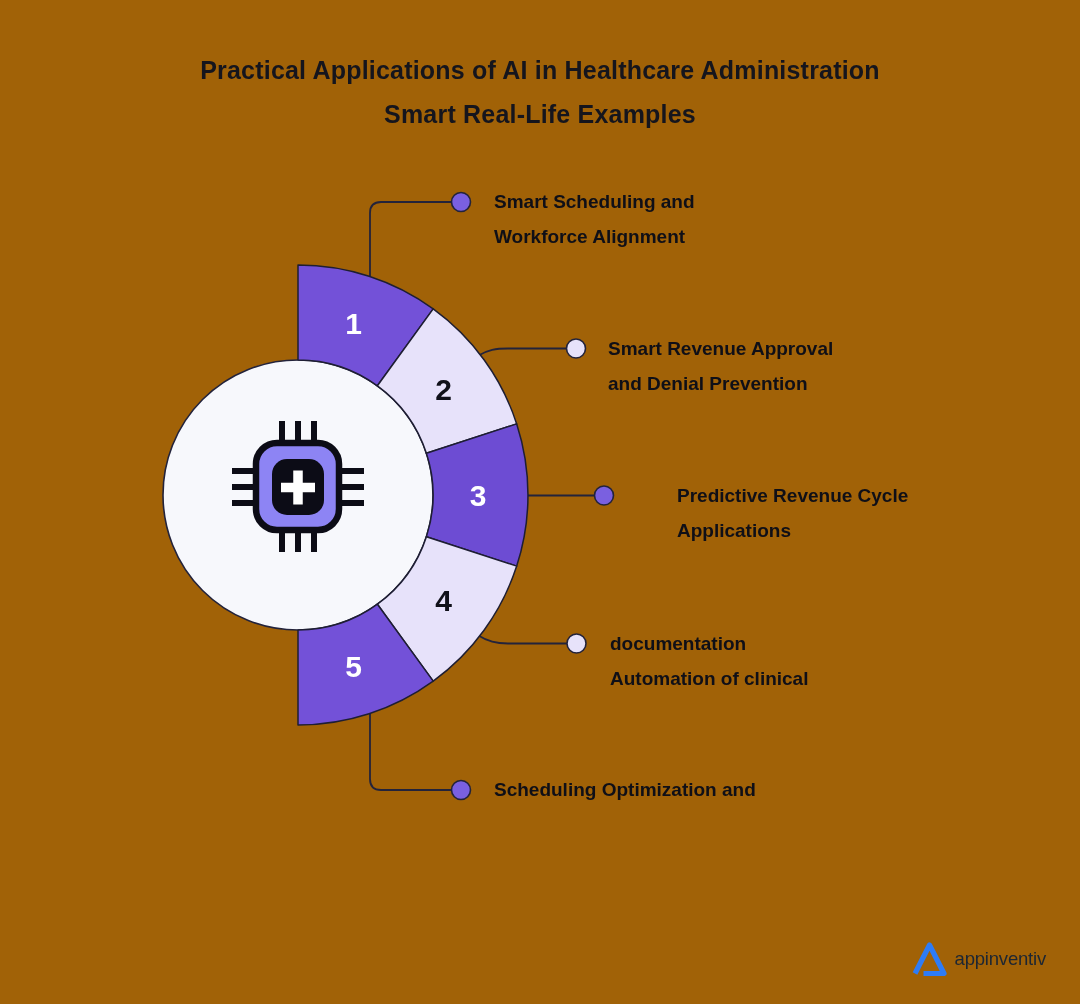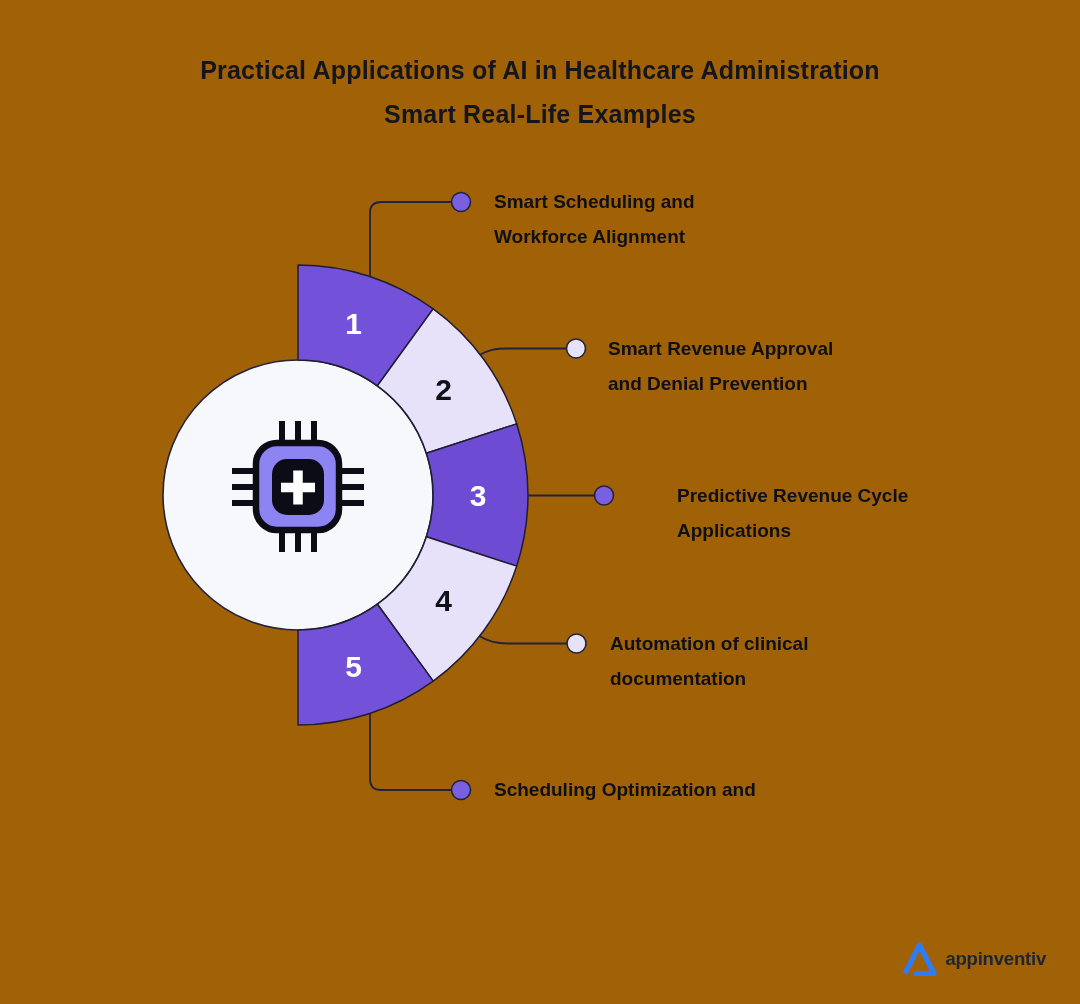--- a/index.html
+++ b/index.html
@@ -43,21 +43,21 @@
   .logo {
     position: absolute;
     right: 34px;
     bottom: 26px;
     display: flex;
     align-items: center;
     gap: 6px;
   }
   .logo-text {
     font-size: 18.5px;
-    font-weight: 700;
+    font-weight: 400;
     color: #1c2633;
     letter-spacing: -0.2px;
   }
   .seg-number {
     font-size: 30px;
     font-weight: 700;
     font-family: "Liberation Sans", sans-serif;
   }
 </style>
 </head>
@@ -119,22 +119,22 @@
   </div>
   <div class="item-label item-label-2">
     <div>Smart Revenue Approval</div>
     <div>and Denial Prevention</div>
   </div>
   <div class="item-label item-label-3">
     <div>Predictive Revenue Cycle</div>
     <div>Applications</div>
   </div>
   <div class="item-label item-label-4">
+    <div>documentation</div>
     <div>Automation of clinical</div>
-    <div>documentation</div>
   </div>
   <div class="item-label item-label-5">
     <div>Scheduling Optimization and</div>
   </div>
 
   <div class="logo">
     <svg width="38" height="38" viewBox="0 0 38 38">
       <path d="M 4 33.5 L 18.5 5 L 33 33.5 H 12.5" fill="none" stroke-width="5.2" stroke-linejoin="round" stroke-linecap="butt" stroke="#2e7cf6"></path>
     </svg>
     <span class="logo-text">appinventiv</span>

